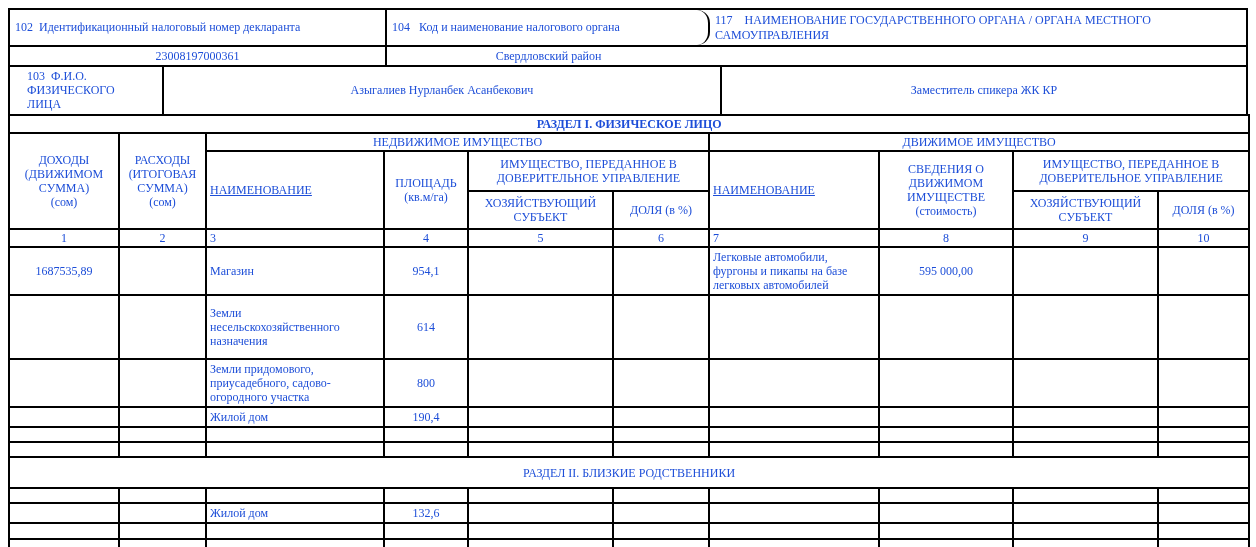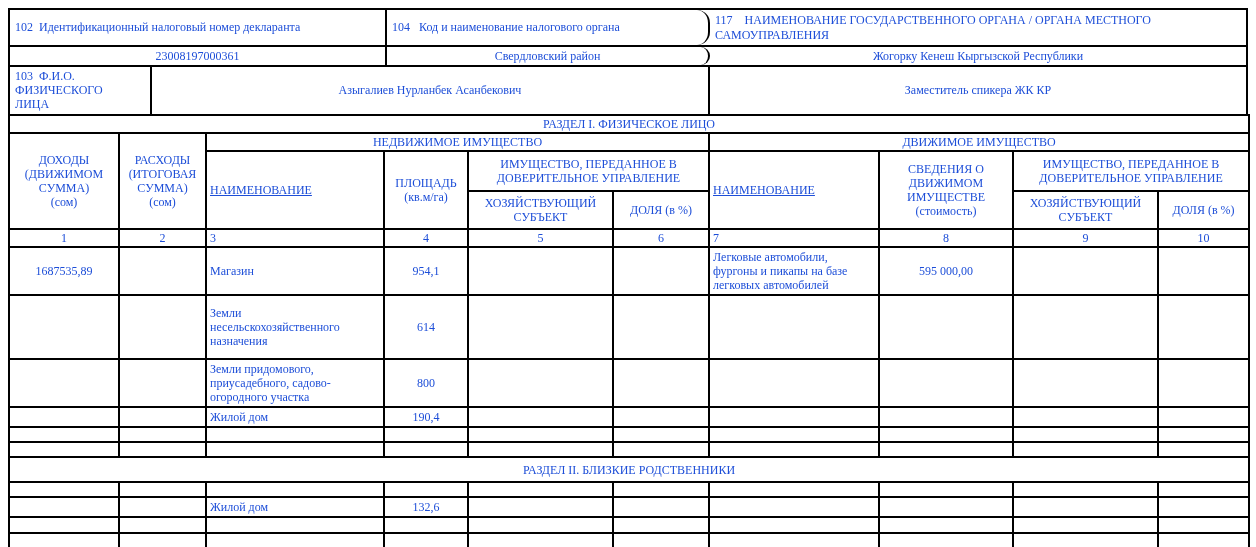--- a/index.html
+++ b/index.html
@@ -20,21 +20,21 @@
     border-right: 2px solid #000;
     display: flex;
     align-items: center;
     padding: 2px 5px;
     white-space: pre-wrap;
   }
   .tcell:last-child { border-right: 0; }
   .tcell.center { justify-content: center; text-align: center; }
   .r1 { min-height: 35px; }
   .r2 { min-height: 18px; }
-  .r3 { min-height: 32px; }
+  .r3 { min-height: 32px; padding-left: 12px; }
   .w377 { width: 377px; } .w323 { width: 323px; border-radius: 13px; }
   .w142 { width: 142px; } .w558 { width: 558px; } .w297 { width: 297px; }
   .wfill { flex: 1; }
   
   table.main {
     border-collapse: collapse;
     table-layout: fixed;
     width: 1240px;
   }
   table.main td {
@@ -46,40 +46,39 @@
     overflow: hidden;
     text-align: center;
   }
   table.main td.band { text-align: center; }
   table.main td.hl { text-align: left; text-decoration: underline; }
   table.main tr.numrow td:nth-child(3),
   table.main tr.numrow td:nth-child(7) { text-align: left; }
   table.main tr.dr td:nth-child(3),
   table.main tr.dr td:nth-child(7) { text-align: left; }
   tr.rh14 { height: 14px; } tr.rh15 { height: 15px; } tr.rh16 { height: 16px; }
-  tr.rh17 { height: 17px; } tr.rh19 { height: 25px; padding-left: 41px; } tr.rh20 { height: 20px; }
+  tr.rh17 { height: 17px; font-weight: bold; } tr.rh19 { height: 31px; padding-left: 41px; } tr.rh20 { height: 20px; }
   tr.rh38 { height: 38px; } tr.rh40 { height: 40px; } tr.rh48 { height: 48px; }
   tr.rh52 { height: 64px; margin-top: 26px; }
 </style>
 </head>
 <body>
 
 <div class="page">
 
   <div class="tophdr">
     <div class="trow r1">
       <div class="tcell w377">102  Идентификационный налоговый номер декларанта</div>
       <div class="tcell w323">104   Код и наименование налогового органа</div>
       <div class="tcell wfill">117    НАИМЕНОВАНИЕ ГОСУДАРСТВЕННОГО ОРГАНА / ОРГАНА МЕСТНОГО
 САМОУПРАВЛЕНИЯ</div>
     </div>
     <div class="trow r2">
       <div class="tcell w377 center">23008197000361</div>
       <div class="tcell w323 center">Свердловский район</div>
-      <div class="tcell wfill center">Жогорку Кенеш Кыргызской Республики</div>
     </div>
     <div class="trow r3">
       <div class="tcell w142">103  Ф.И.О. ФИЗИЧЕСКОГО
 ЛИЦА</div>
       <div class="tcell w558 center">Азыгалиев Нурланбек Асанбекович</div>
       <div class="tcell wfill center">Заместитель спикера ЖК КР</div>
     </div>
   </div>
 
   <table class="main">

